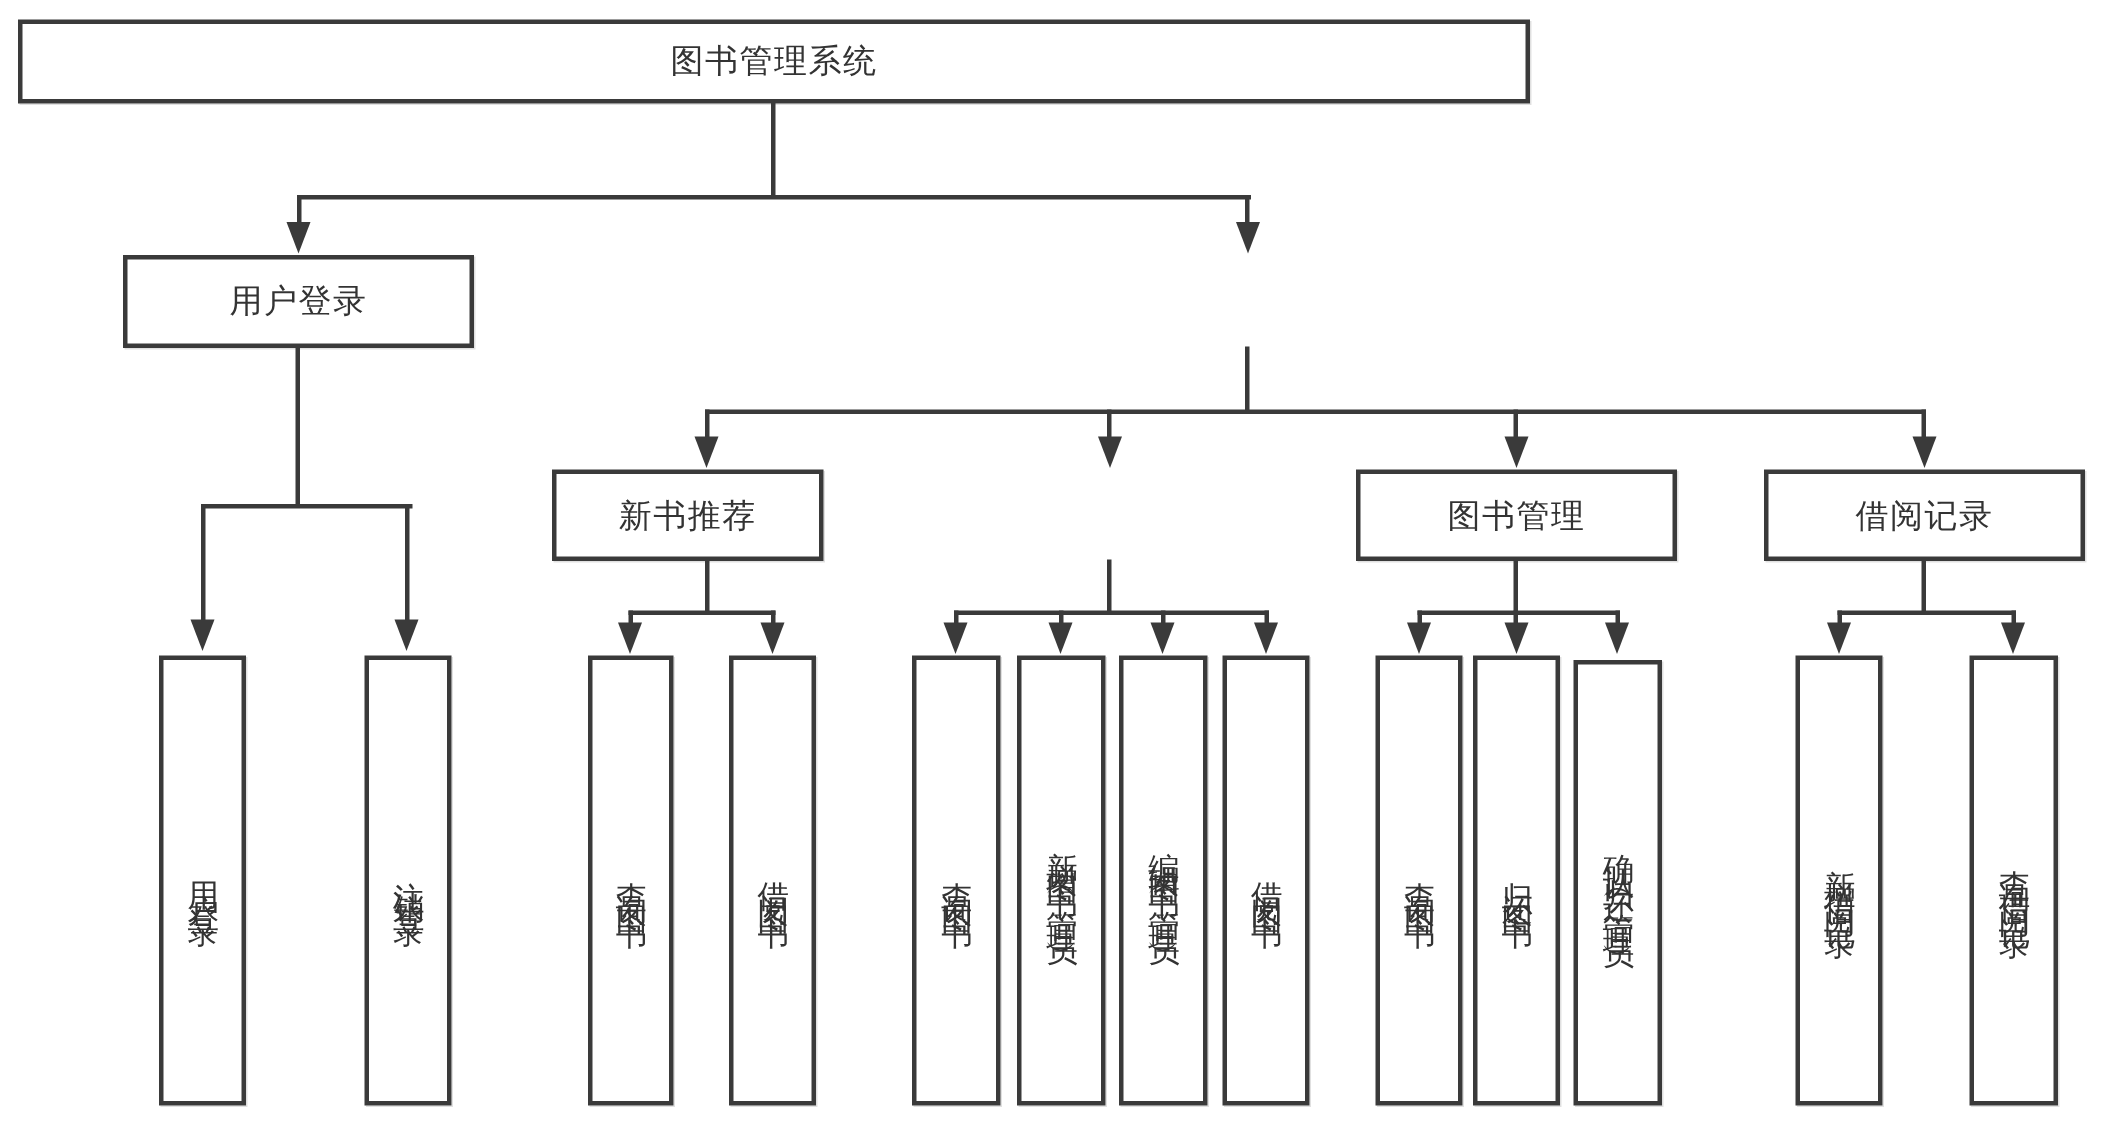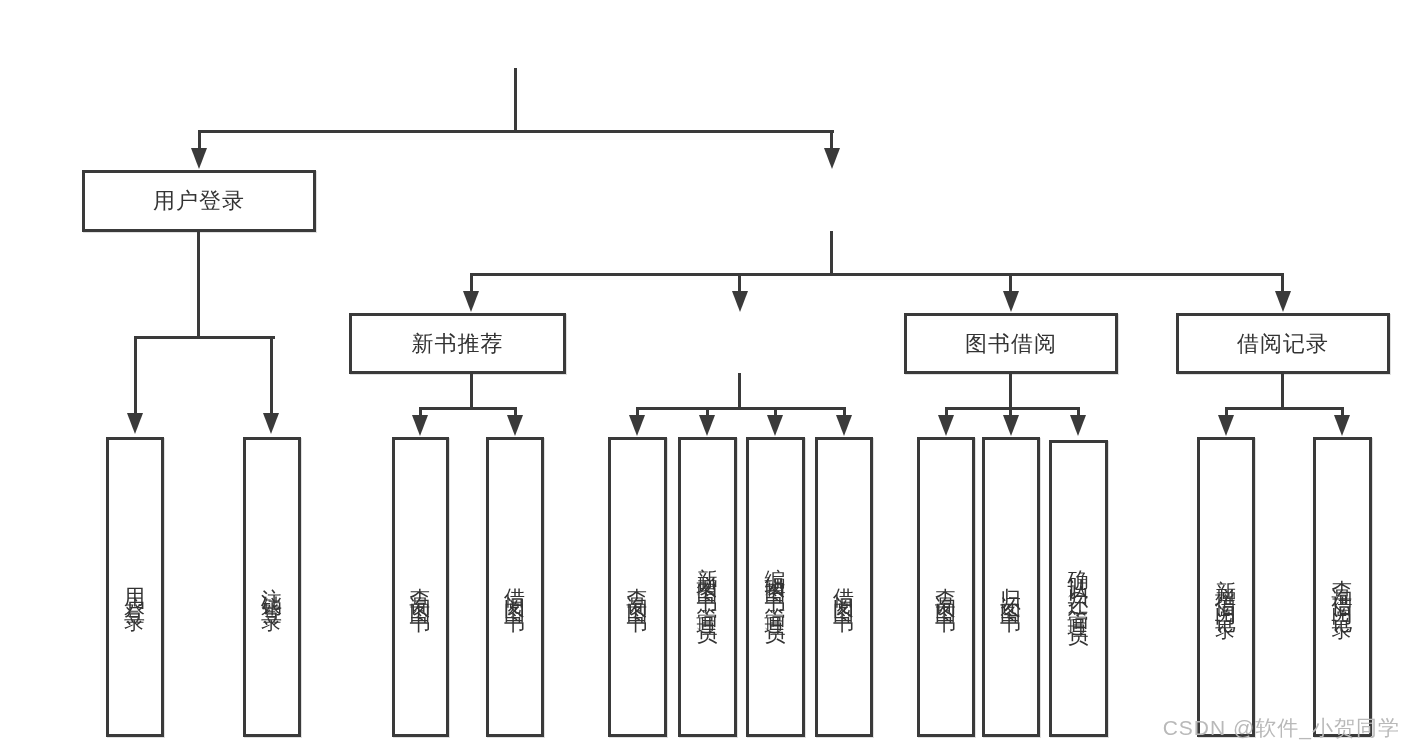--- a/index.html
+++ b/index.html
@@ -60,20 +60,23 @@
     font-size: 21px;
     letter-spacing: 1px;
     white-space: nowrap;
   }
 </style>
 </head>
 <body>
 
 <div class="canvas">
 
+  <div class="box" style="left:12px;top:13px;width:1008px;height:56px">
+    <span class="label">图书管理系统</span>
+  </div>
 
   <div class="vline" style="left:514px;top:68px;height:64px"></div>
   <div class="hline" style="left:198px;top:130px;width:636px"></div>
   <div class="vline" style="left:198px;top:130px;height:20px"></div>
   <div class="vline" style="left:830px;top:130px;height:20px"></div>
   <div class="arrow" style="left:191px;top:148px"></div>
   <div class="arrow" style="left:824px;top:148px"></div>
 
   <div class="box" style="left:82px;top:170px;width:234px;height:62px">
     <span class="label">用户登录</span>
@@ -90,25 +93,25 @@
   <div class="hline" style="left:470px;top:273px;width:814px"></div>
   <div class="vline" style="left:470px;top:273px;height:20px"></div>
   <div class="vline" style="left:738px;top:273px;height:20px"></div>
   <div class="vline" style="left:1009px;top:273px;height:20px"></div>
   <div class="vline" style="left:1281px;top:273px;height:20px"></div>
   <div class="arrow" style="left:463px;top:291px"></div>
   <div class="arrow" style="left:732px;top:291px"></div>
   <div class="arrow" style="left:1003px;top:291px"></div>
   <div class="arrow" style="left:1275px;top:291px"></div>
 
-  <div class="box" style="left:349px;top:313px;width:217px;height:61px">
+  <div class="box" style="left:368px;top:313px;width:181px;height:61px">
     <span class="label">新书推荐</span>
   </div>
   <div class="box" style="left:904px;top:313px;width:214px;height:61px">
-    <span class="label">图书借阅</span>
+    <span class="label">图书管理</span>
   </div>
   <div class="box" style="left:1176px;top:313px;width:214px;height:61px">
     <span class="label">借阅记录</span>
   </div>
 
   <div class="vline" style="left:470px;top:373px;height:36px"></div>
   <div class="hline" style="left:419px;top:407px;width:98px"></div>
   <div class="vline" style="left:419px;top:407px;height:9px"></div>
   <div class="vline" style="left:514px;top:407px;height:9px"></div>
   <div class="arrow" style="left:412px;top:415px"></div>
@@ -178,15 +181,14 @@
     <span class="label">确认归还（管理员）</span>
   </div>
 
   <div class="box vbox" style="left:1197px;top:437px;width:58px;height:300px">
     <span class="label">新增借阅记录</span>
   </div>
   <div class="box vbox" style="left:1313px;top:437px;width:59px;height:300px">
     <span class="label">查询借阅记录</span>
   </div>
 
-  <div class="watermark">CSDN @软件_小贺同学</div>
 
 </div>
 
 </body></html>

